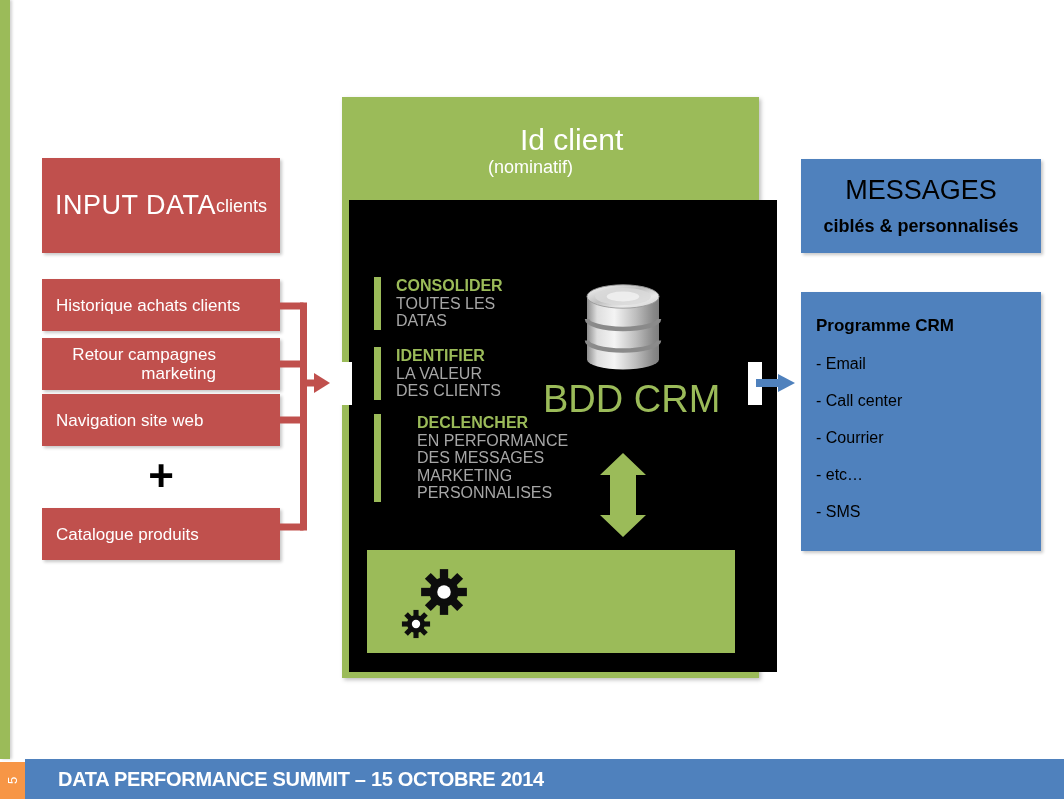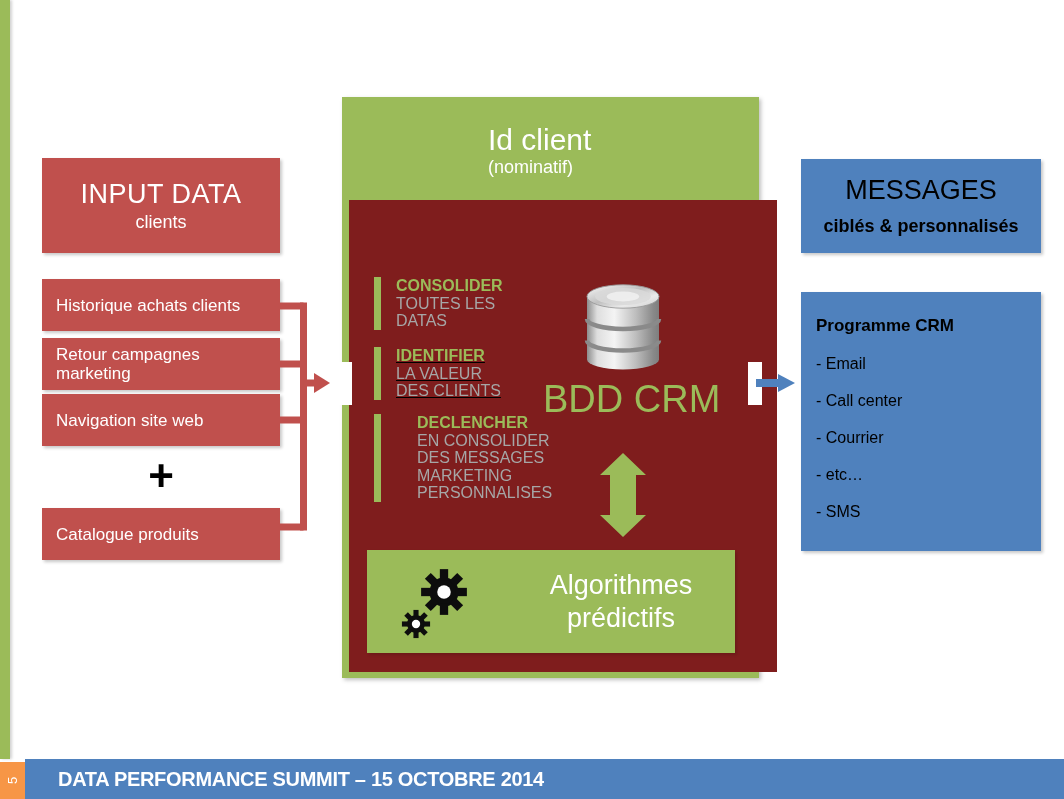--- a/index.html
+++ b/index.html
@@ -7,36 +7,36 @@
   .slide { position:relative; width:1064px; height:799px; background:#fff; overflow:hidden; }
   .abs { position:absolute; }
 
   
   .left-bar { left:0; top:0; width:10px; height:759px;
               background:var(--green,#9BBB59); box-shadow:2px 0 3px rgba(0,0,0,.18); }
 
   
   .redbox { background:var(--red,#C0504D); color:#fff; box-shadow:2px 2px 3px rgba(0,0,0,.22); }
   .input-header { left:42px; top:158px; width:238px; height:95px;
-                  display:flex; flex-direction:column; justify-content:center; align-items:center; }
+                  display:flex; flex-direction:row; justify-content:center; align-items:center; }
   .input-header .t1 { font-size:27px; letter-spacing:.5px; }
   .input-header .t2 { font-size:18px; margin-top:2px; }
   .input-item { left:42px; width:238px; height:52px; display:flex; align-items:center;
                 padding-left:14px; font-size:17px; line-height:19px; }
-  .input-item .wrap { max-width:160px; }
+  .input-item .wrap { max-width:160px;text-align:right; }
   .plus { left:42px; top:450px; width:238px; height:52px; display:flex; align-items:center;
           justify-content:center; color:#000; font-size:44px; font-weight:bold; }
 
   
   .crm-outer { left:342px; top:97px; width:417px; height:581px;
                background:var(--green,#9BBB59); box-shadow:2px 2px 4px rgba(0,0,0,.25); }
   .crm-head { position:absolute; left:146px; top:26px; color:#fff; }
-  .crm-head .t1 { font-size:30px; line-height:34px; }
+  .crm-head .t1 { font-size:30px; line-height:34px;margin-left:32px; }
   .crm-head .t2 { font-size:18px; line-height:21px; }
-  .crm-inner { position:absolute; left:7px; top:103px; width:428px; height:472px; background:#7f1d1d; }
+  .crm-inner { position:absolute; left:7px; top:103px; width:428px; height:472px; background:#000000; }
 
   .step { position:absolute; left:25px; border-left:7px solid var(--green,#9BBB59); padding-left:15px; }
   .step .st { color:var(--green,#9BBB59); font-weight:bold; font-size:16px; line-height:17.5px; }
   .step .sl { color:var(--gray_text,#A6A6A6); font-size:16px; line-height:17.5px; }
   .step1 { top:77px; } .step2 { top:147px;text-decoration:underline; } .step3 { top:214px;padding-left:36px; }
 
   .db-icon { position:absolute; left:229px; top:82px; }
   .bdd-label { position:absolute; left:194px; top:178px; color:var(--green,#9BBB59); font-size:38px; }
   .v-arrow { position:absolute; left:251px; top:253px; }
 
@@ -132,21 +132,21 @@
       </div>
 
       <div class="step step2">
         <div class="st">IDENTIFIER</div>
         <div class="sl">LA VALEUR</div>
         <div class="sl">DES CLIENTS</div>
       </div>
 
       <div class="step step3">
         <div class="st">DECLENCHER</div>
-        <div class="sl">EN CONSOLIDER</div>
+        <div class="sl">EN PERFORMANCE</div>
         <div class="sl">DES MESSAGES</div>
         <div class="sl">MARKETING</div>
         <div class="sl">PERSONNALISES</div>
       </div>
 
       <svg class="db-icon" width="90" height="92" viewBox="0 0 100 100">
         <defs>
           <linearGradient id="met" x1="0" y1="0" x2="1" y2="0">
             <stop offset="0" stop-color="#8c8c8c"></stop>
             <stop offset="0.14" stop-color="#dedede"></stop>
@@ -204,23 +204,20 @@
                 <rect x="42" y="6" width="16" height="22" transform="rotate(135 50 50)"></rect>
                 <rect x="42" y="6" width="16" height="22" transform="rotate(180 50 50)"></rect>
                 <rect x="42" y="6" width="16" height="22" transform="rotate(225 50 50)"></rect>
                 <rect x="42" y="6" width="16" height="22" transform="rotate(270 50 50)"></rect>
                 <rect x="42" y="6" width="16" height="22" transform="rotate(315 50 50)"></rect>
               </g>
             </g>
             <circle cx="50" cy="50" r="13" fill="#ffffff"></circle>
           </svg>
         </div>
-        <div class="algo-label">
-          <span>Algorithmes prédictifs</span>
-        </div>
       </div>
     </div>
   </div>
 
   <div class="abs gap-patch gap-left"></div>
   <div class="abs gap-patch gap-right"></div>
 
   <svg class="abs blue-arrow" width="40" height="24" viewBox="0 0 40 24">
     <path d="M0 12 H23" stroke="#4F81BD" stroke-width="8" fill="none"></path>
     <polygon points="22,3 22,21 39,12" fill="#4F81BD"></polygon>

